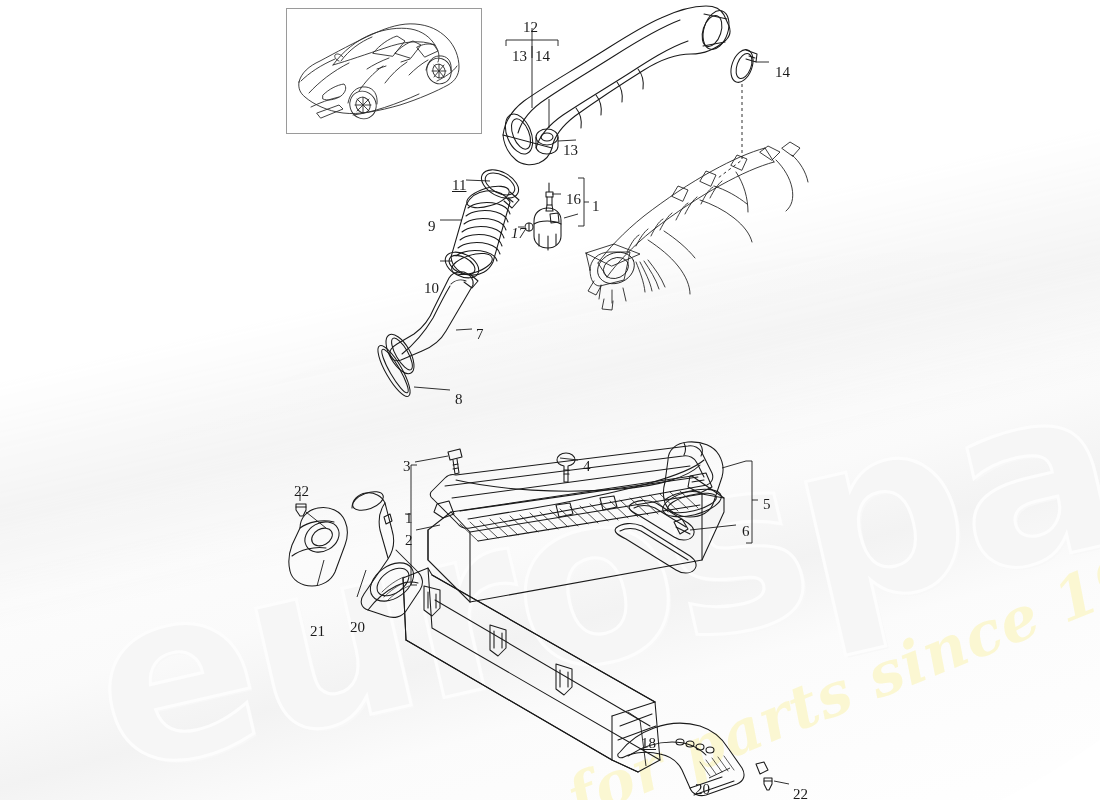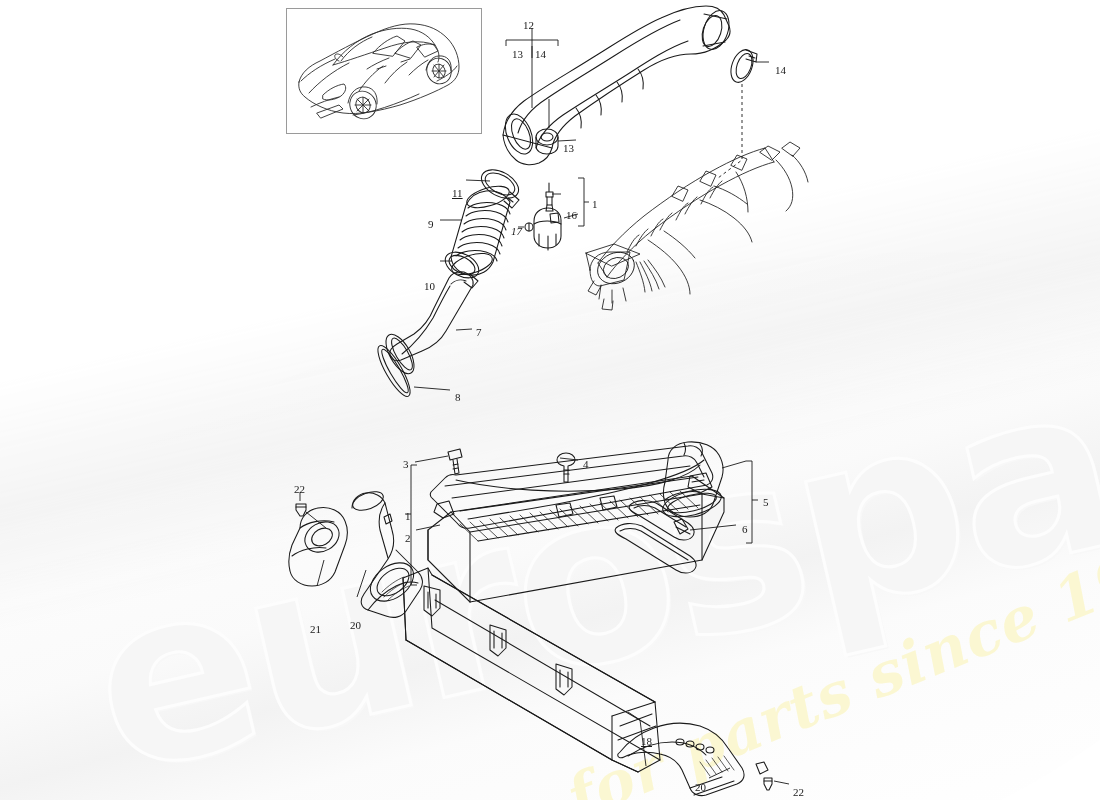--- a/index.html
+++ b/index.html
@@ -57,21 +57,21 @@
     letter-spacing:1px;
   }
 
   
   .art{position:absolute;inset:0;}
   .art svg{display:block;}
 
   
   .lbl{
     position:absolute;
-    font-size:11px;
+    font-size:15px;
     color:#1a1a1a;
     font-family:"Liberation Serif", serif;
     line-height:1;
     white-space:nowrap;
     user-select:none;
   }
   .car-box{
     position:absolute;
     left:286px;top:8px;width:196px;height:126px;
     border:1px solid #9a9a9a;
@@ -548,28 +548,28 @@
       <div class="lbl" style="left: 405px; top: 511px;">1</div>
       <div class="lbl" style="left: 405px; top: 533px;">2</div>
       <div class="lbl" style="left: 403px; top: 459px;">3</div>
       <div class="lbl" style="left: 583px; top: 459px;">4</div>
       <div class="lbl" style="left: 763px; top: 497px;">5</div>
       <div class="lbl" style="left: 742px; top: 524px;">6</div>
       <div class="lbl" style="left: 476px; top: 327px;">7</div>
       <div class="lbl" style="left: 455px; top: 392px;">8</div>
       <div class="lbl" style="left: 428px; top: 219px;">9</div>
       <div class="lbl" style="left: 424px; top: 260px; margin-top: 21px;">10</div>
-      <div class="lbl" style="left: 452px; top: 188px; text-decoration: underline;">11</div>
+      <div class="lbl" style="left: 452px; top: 178px; text-decoration: underline;">11</div>
       <div class="lbl" style="left: 523px; top: 20px;">12</div>
       <div class="lbl" style="left: 512px; top: 49px;">13</div>
       <div class="lbl" style="left: 535px; top: 49px;">14</div>
       <div class="lbl" style="left: 563px; top: 143px;">13</div>
       <div class="lbl" style="left: 775px; top: 65px;">14</div>
       <div class="lbl" style="left: 592px; top: 199px;">1</div>
-      <div class="lbl" style="left: 566px; top: 192px; margin-top: 18px;">16</div>
+      <div class="lbl" style="left: 566px; top: 192px;">16</div>
       <div class="lbl" style="left: 511px; top: 226px; font-style: italic;">17</div>
       <div class="lbl" style="left: 641px; top: 736px; text-decoration: underline;">18</div>
       <div class="lbl" style="left: 695px; top: 782px;">20</div>
       <div class="lbl" style="left: 350px; top: 600px; margin-top: 20px;">20</div>
       <div class="lbl" style="left: 310px; top: 624px;">21</div>
       <div class="lbl" style="left: 294px; top: 484px;">22</div>
       <div class="lbl" style="left: 793px; top: 787px;">22</div>
     </div>
 
 </div>

